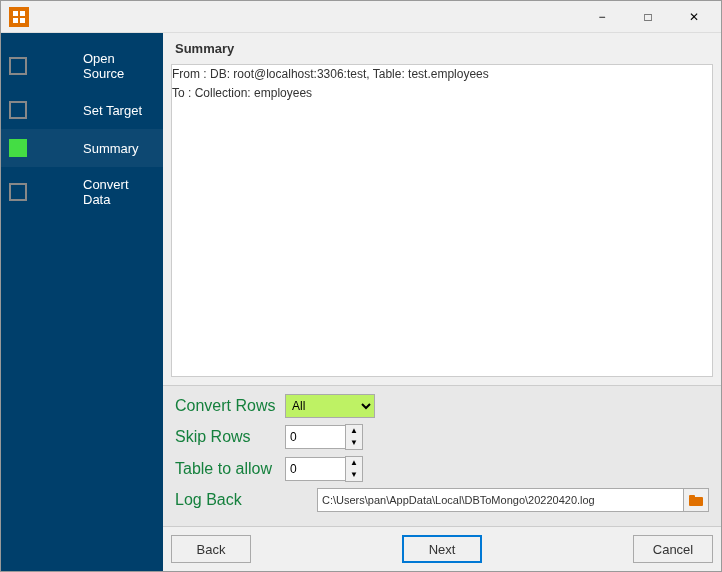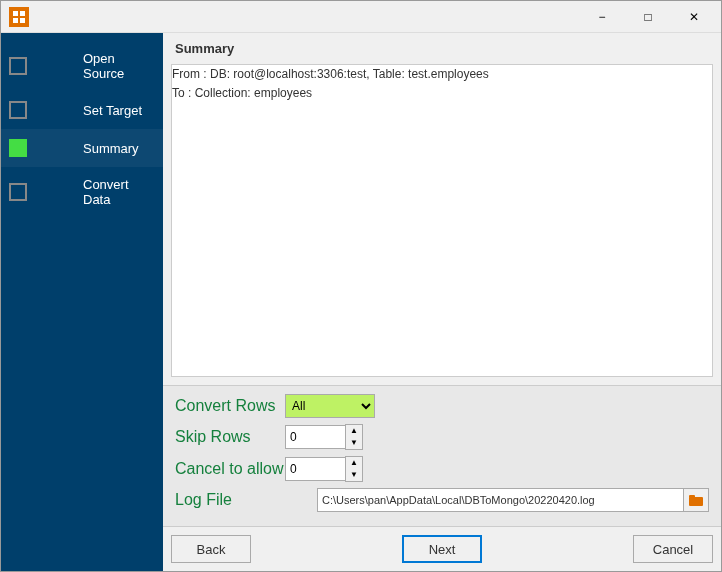--- a/index.html
+++ b/index.html
@@ -318,32 +318,32 @@
           <div class="spinner-wrapper">
             <input class="spinner-input" type="text" value="0" style="">
             <div class="spinner-buttons">
               <button class="spinner-btn">▲</button>
               <button class="spinner-btn">▼</button>
             </div>
           </div>
         </div>
 
         <div class="form-row">
-          <span class="form-label">Cancel to allow</span>
+          <span class="form-label">Table to allow</span>
           <div class="spinner-wrapper">
             <input class="spinner-input" type="text" value="0" style="">
             <div class="spinner-buttons">
               <button class="spinner-btn">▲</button>
               <button class="spinner-btn">▼</button>
             </div>
           </div>
         </div>
 
         <div class="form-row">
-          <span class="form-label">Log File</span>
+          <span class="form-label">Log Back</span>
           <input class="log-file-input" type="text" value="C:\Users\pan\AppData\Local\DBToMongo\20220420.log" style="">
           <button class="browse-btn">
             <svg width="14" height="12" viewBox="0 0 14 12" fill="none">
               <rect x="0" y="3" width="14" height="9" rx="1" fill="#e07000"></rect>
               <rect x="0" y="1" width="6" height="3" rx="1" fill="#e07000"></rect>
             </svg>
           </button>
         </div>
       </div>
 

